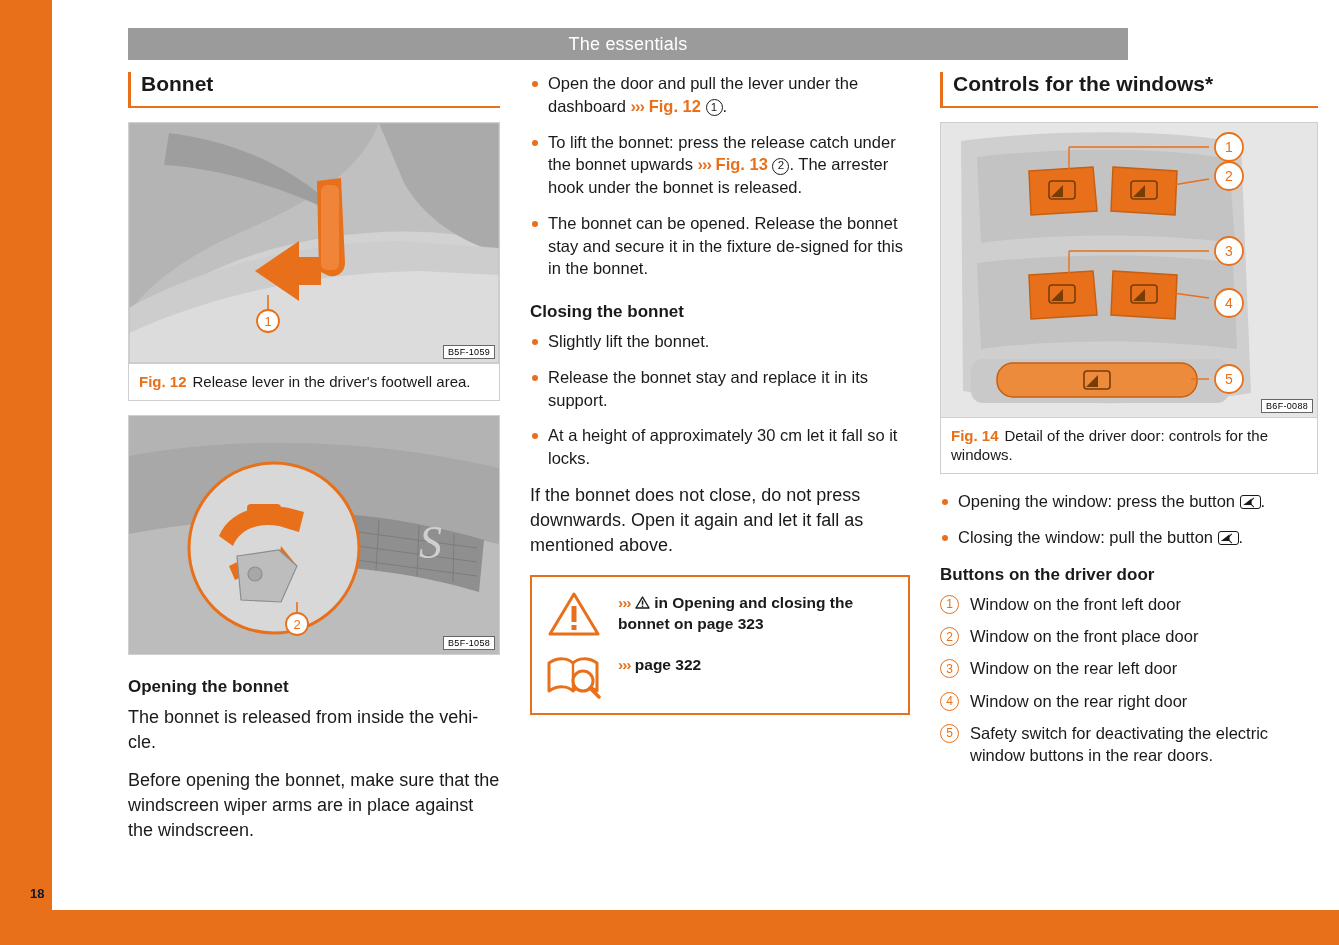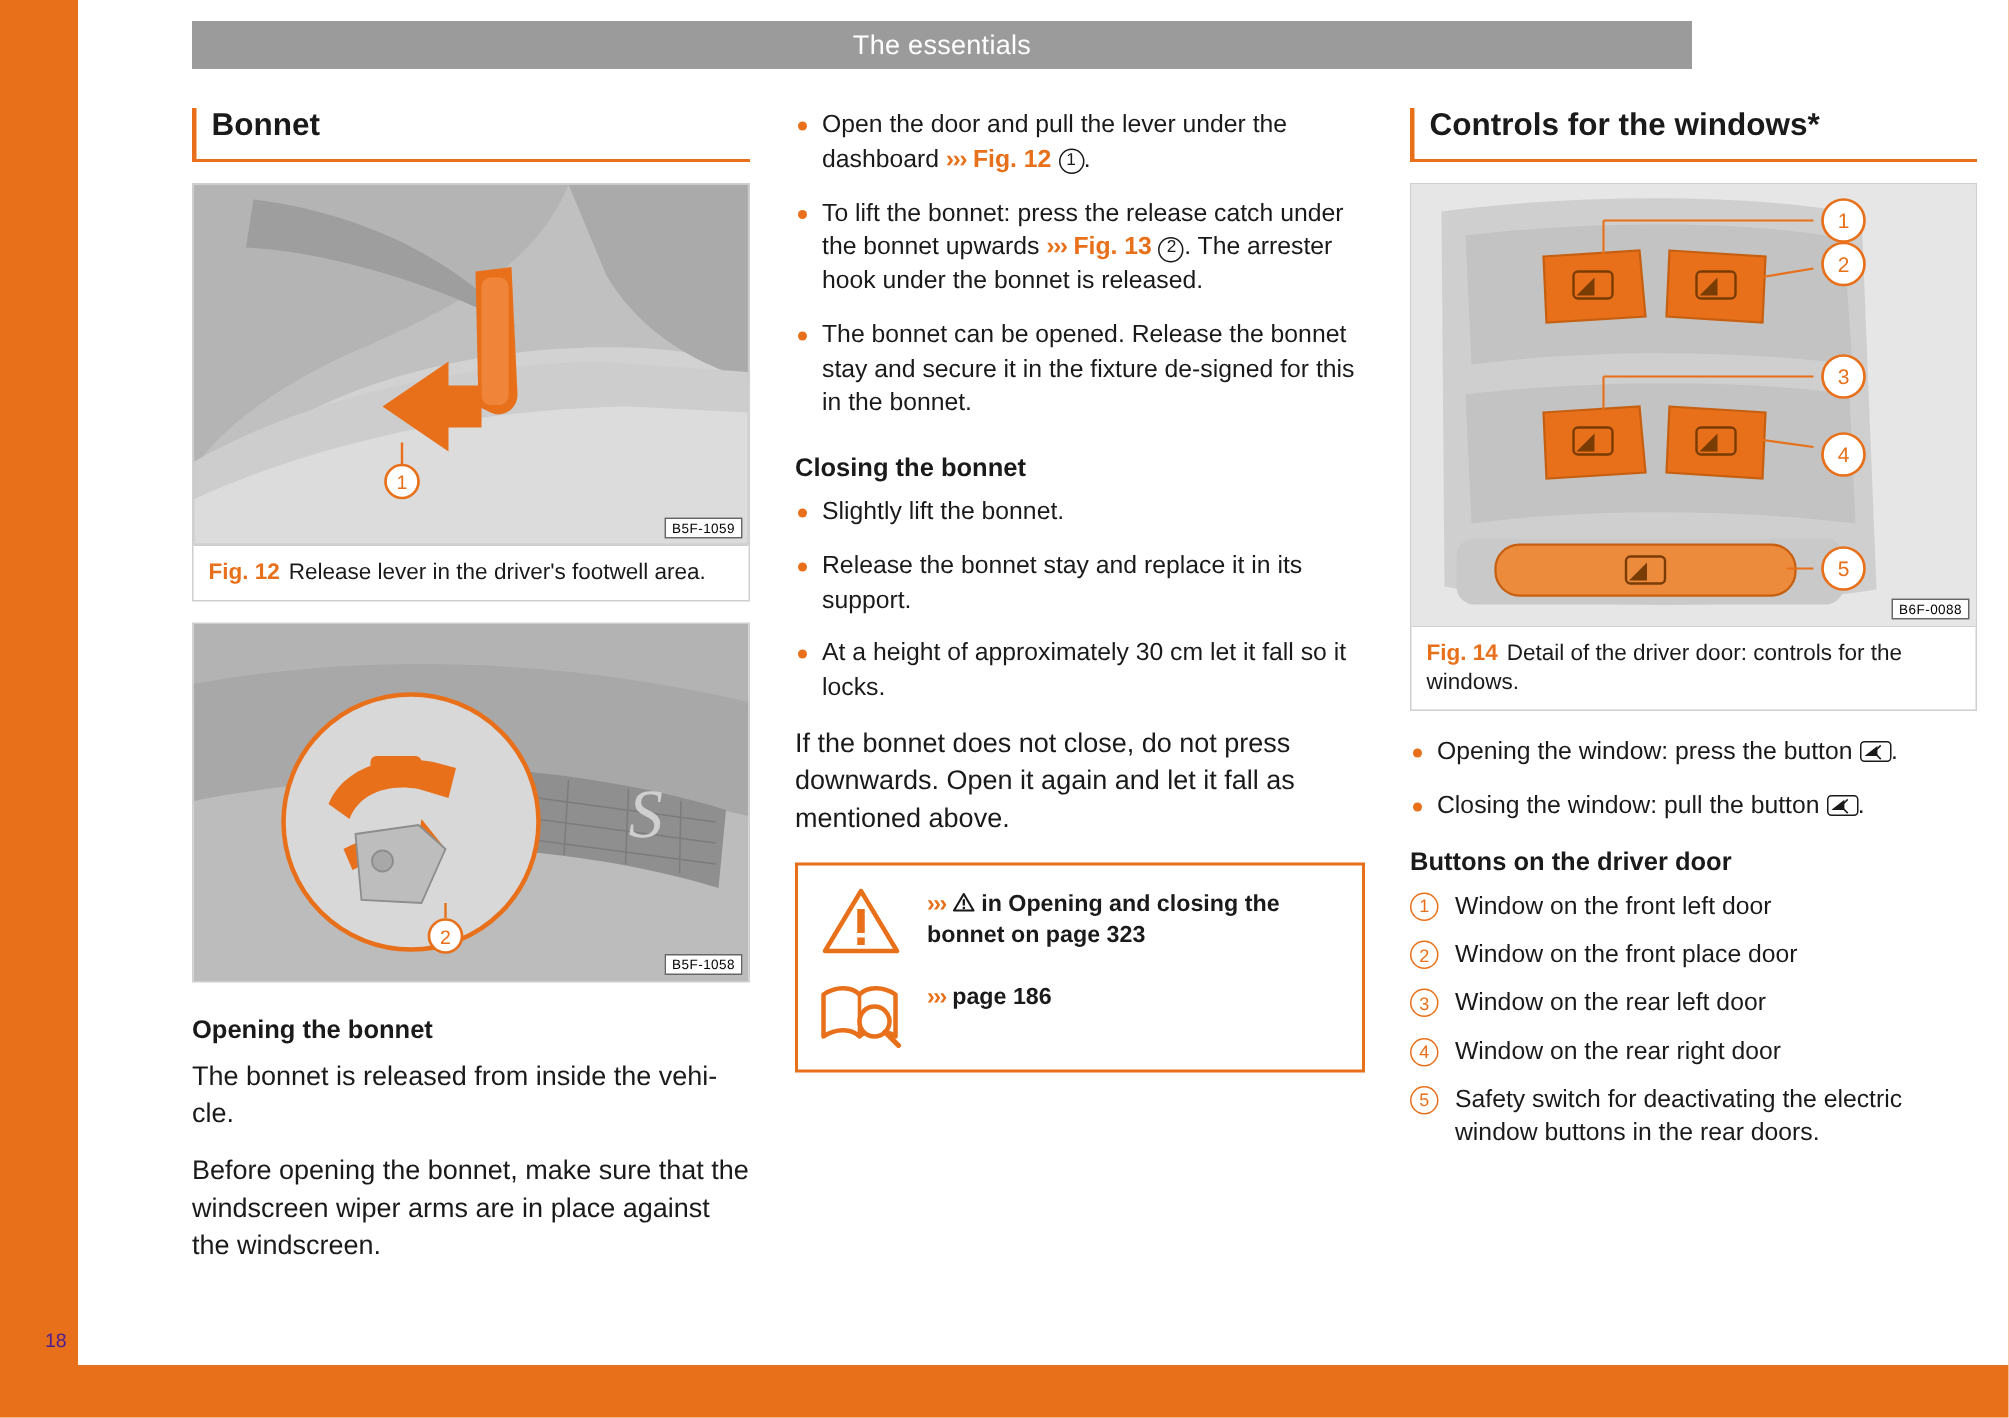--- a/index.html
+++ b/index.html
@@ -17,28 +17,28 @@
     left: 52px;
     top: 0;
     width: 1287px;
     height: 910px;
     background: #ffffff;
   }
   .page-number {
     position: absolute;
     left: 30px;
     bottom: 44px;
-    color: #4c1d95;
+    color: #0f172a;
     font-size: 13px;
-    font-weight: normal;
+    font-weight: bold;
   }
   .header-bar {
     position: absolute;
     left: 76px;
-    top: 14px;
+    top: 28px;
     width: 1000px;
     height: 32px;
     background: #9B9B9B;
     color: #ffffff;
     font-size: 18px;
     display: flex;
     align-items: center;
     justify-content: center;
     letter-spacing: .2px;
   }
@@ -316,21 +316,21 @@
           <div class="noteicon">
             <svg width="56" height="46" viewBox="0 0 56 46">
               <path d="M3 10 C12 4 22 5 27 10 C32 5 42 4 51 10 L51 38 C42 32 32 33 27 38 C22 33 12 32 3 38 Z" fill="none" stroke="#E8701A" stroke-width="3" stroke-linejoin="round"></path>
               <line x1="27" y1="10" x2="27" y2="38" stroke="#E8701A" stroke-width="2.4"></line>
               <circle cx="37" cy="28" r="10" fill="#fff" stroke="#E8701A" stroke-width="3"></circle>
               <line x1="44" y1="35" x2="53" y2="44" stroke="#E8701A" stroke-width="3.4" stroke-linecap="round"></line>
             </svg>
           </div>
           <div class="notetext">
             <span class="arrows">›››</span>
-            <span>page 186</span>
+            <span>page 322</span>
           </div>
         </div>
       </div>
     </div>
 
     <div class="col right">
       <h2 class="section-title">Controls for the windows*</h2>
 
       <div class="figbox">
         <div class="figimg" style="height:294px; background:#e4e4e4;">

